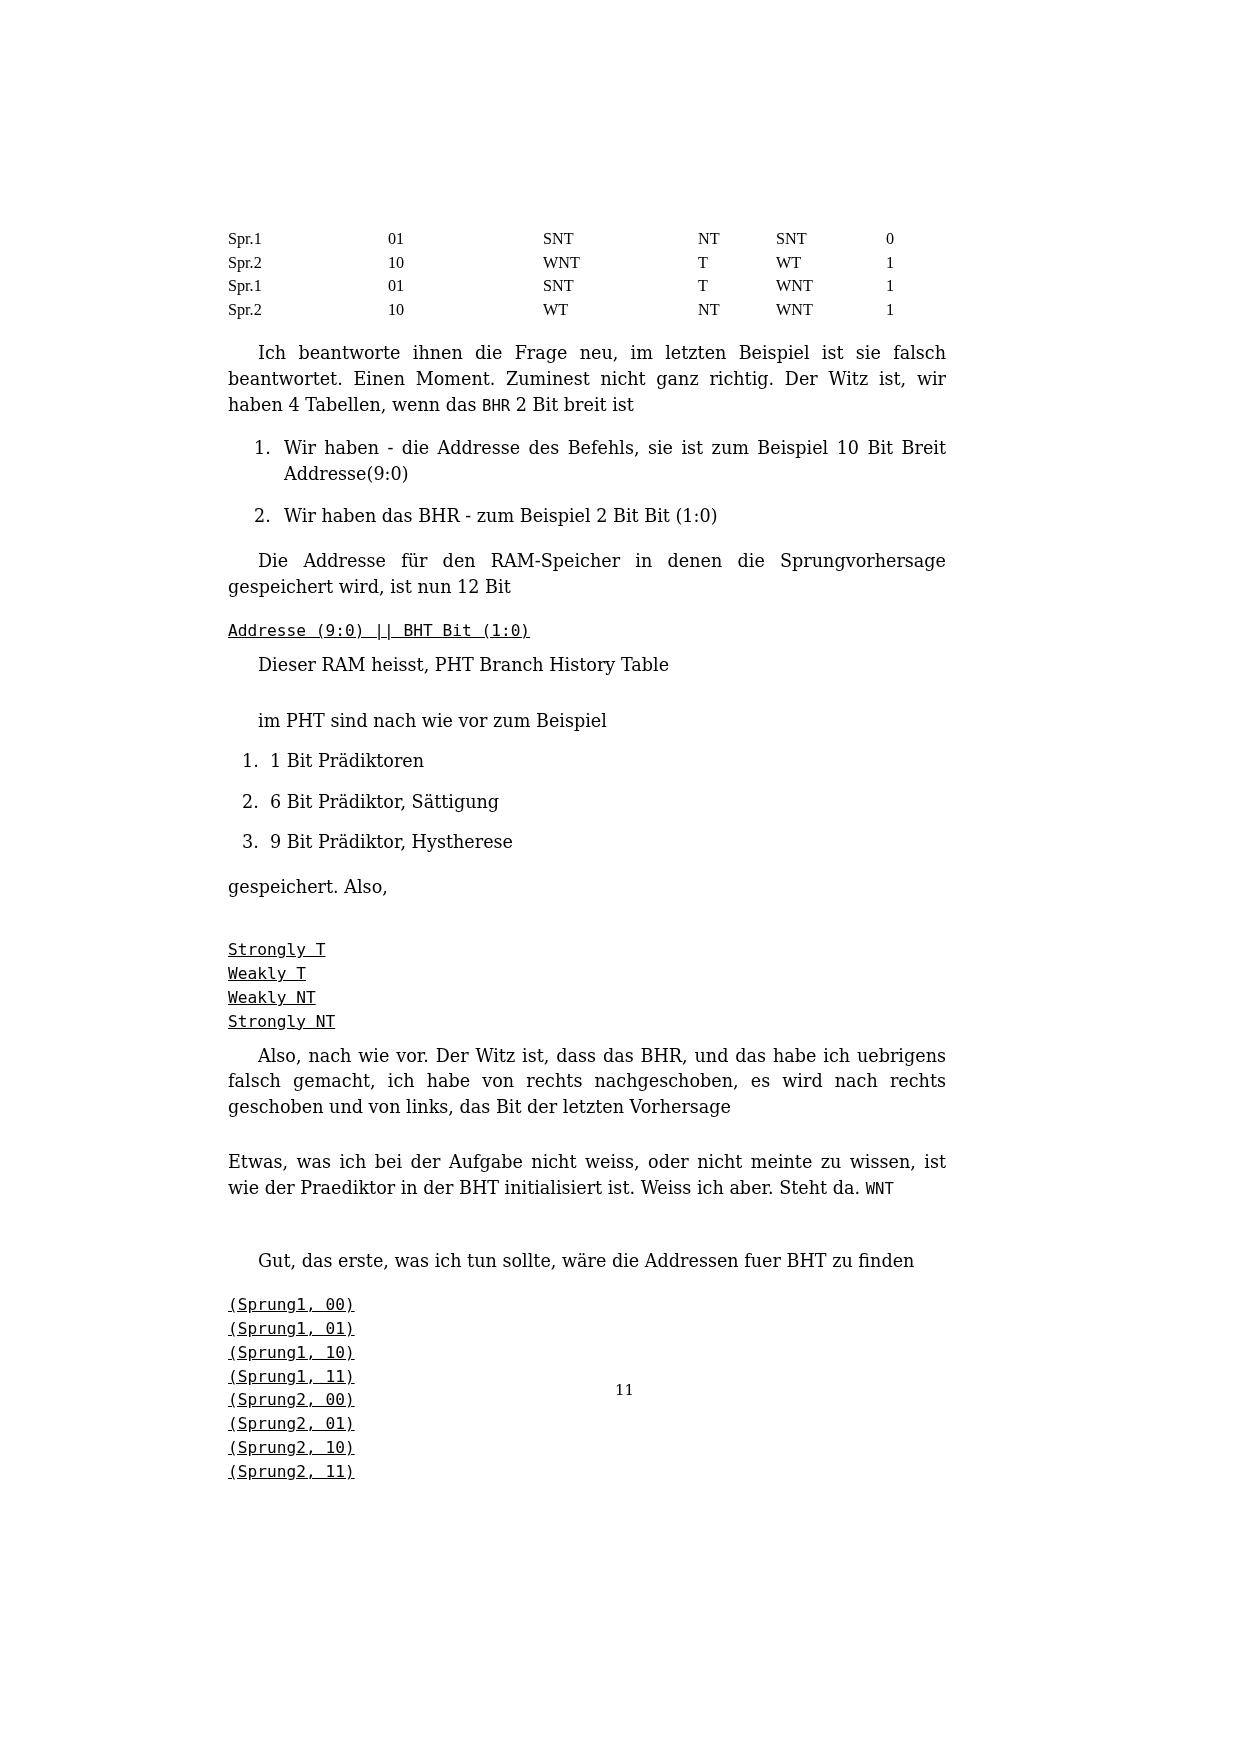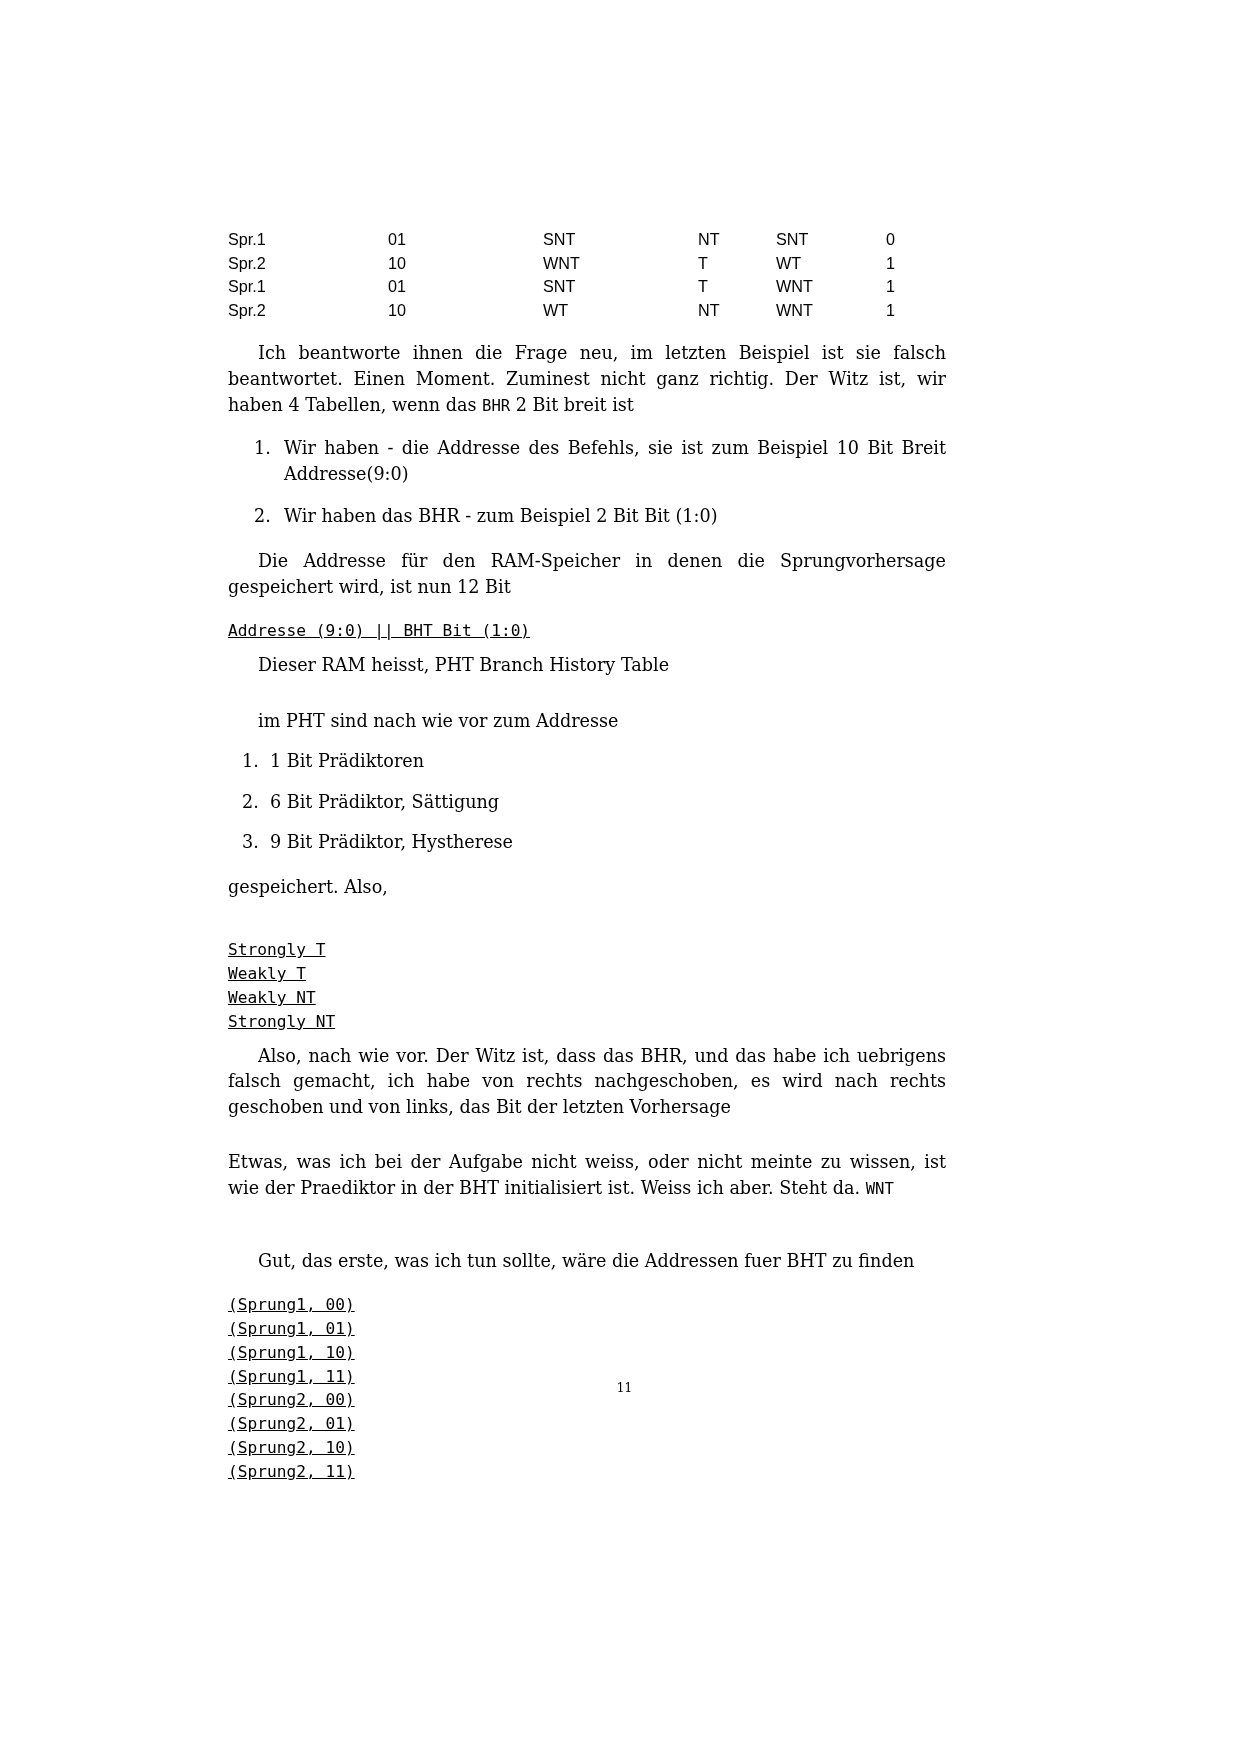--- a/index.html
+++ b/index.html
@@ -24,21 +24,21 @@
   .serif {
     font-family: "DejaVu Serif", "Liberation Serif", serif;
     font-size: 17.6px;
     line-height: 25.6px;
     color: #000000;
     text-align: justify;
     text-justify: inter-word;
   }
   
   .verb-table {
-    font-family: Liberation Sans, sans-serif;
+    font-family: Liberation Serif, serif;
     font-size: 16.2px;
     line-height: 23.6px;
     color: #000;
     border-collapse: collapse;
     table-layout: fixed;
     width: 718px;
   }
   .verb-table td {
     padding: 0;
     white-space: pre;
@@ -104,21 +104,21 @@
     white-space: pre;
     text-decoration: underline;
   }
   .folio {
     position: absolute;
     left: 0;
     right: 0;
     top: 1381px;
     text-align: center;
     font-family: "DejaVu Serif", "Liberation Serif", serif;
-    font-size: 12px;
+    font-size: 15px;
     color: #000;
     padding-left: 8px;
   }
   .justify-last {
     text-align: justify;
   }
 </style>
 </head>
 <body>
 
@@ -178,21 +178,21 @@
     <div class="gap-med"></div>
 
     <div class="block-tt">Addresse (9:0) || BHT Bit (1:0)</div>
 
     <div class="gap-small"></div>
 
     <p class="serif para">Dieser RAM heisst, PHT Branch History Table</p>
 
     <div class="gap-large"></div>
 
-    <p class="serif para">im PHT sind nach wie vor zum Addresse</p>
+    <p class="serif para">im PHT sind nach wie vor zum Beispiel</p>
 
     <ol class="enum tight">
       <li><span class="num">1.</span><span>1 Bit Prädiktoren</span></li>
       <li><span class="num">2.</span><span>6 Bit Prädiktor, Sättigung</span></li>
       <li><span class="num">3.</span><span>9 Bit Prädiktor, Hystherese</span></li>
     </ol>
 
     <div class="gap-med"></div>
 
     <p class="serif para noindent">gespeichert. Also,</p>

